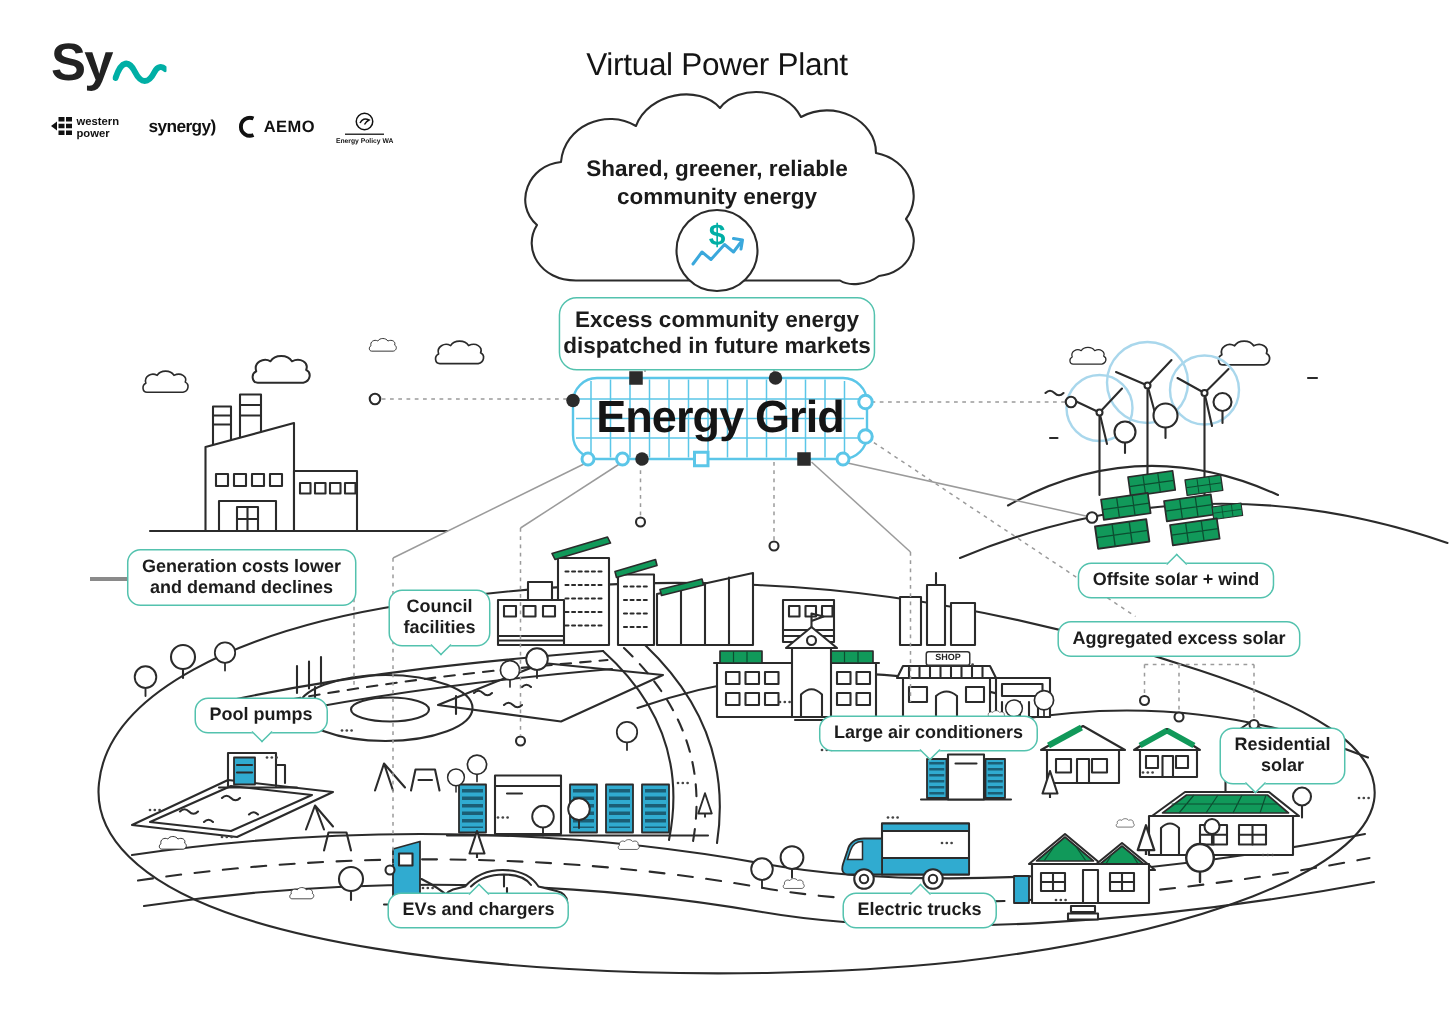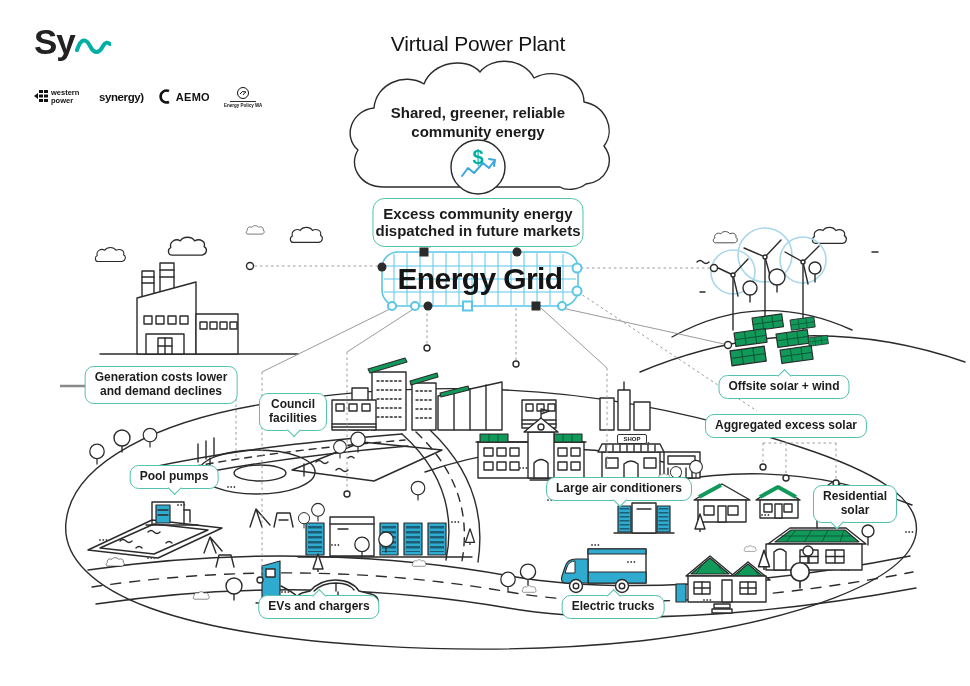--- a/index.html
+++ b/index.html
@@ -18,24 +18,24 @@
   .gs{stroke:#0C4D30;fill:none;stroke-width:.8}
   .d{stroke:var(--ink);fill:var(--device);stroke-width:1.2;stroke-linejoin:round}
   .bl{stroke:var(--bladeblue);fill:none;stroke-width:1.6}
   .dash{stroke:var(--gray);fill:none;stroke-width:1;stroke-dasharray:2.5 3}
   .sol{stroke:var(--gray);fill:none;stroke-width:1}
   .gl{stroke:var(--gridblue);fill:none;stroke-width:1}
   .dots{fill:#444}
   
   .logo{position:absolute;left:34px;top:24px;z-index:4}
   .logo .l1,.logo .l2{font-size:35px;font-weight:bold;color:#222;letter-spacing:-1.2px;line-height:1.02}
-  .logo .l2{display:flex;align-items:flex-start}
+  .logo .l2{display:flex;align-items:flex-end}
   .logo .wave{margin:10px 1px 0}
   .tagline{margin-top:7px;font-size:17px;color:var(--brand);letter-spacing:-.2px}
-  .partners{display:flex;align-items:center;gap:14px;margin-top:26px}
+  .partners{display:flex;align-items:center;gap:14px;margin-top:14px}
   .p{display:flex;align-items:center;gap:3px;color:#111}
   .p.wp span{font-size:7.5px;line-height:1.05;width:34px;font-weight:bold}
   .p.sy{font-size:11.5px;font-weight:bold;letter-spacing:-.4px}
   .p.ae span{font-size:11px;font-weight:bold;letter-spacing:.3px}
   .p.wa{flex-direction:column;gap:1px;font-size:4.5px;font-weight:bold}
   .p.wa .bar{width:26px;height:1px;background:#333}
   
   .title{position:absolute;left:327px;top:32px;width:302px;text-align:center;font-size:21px;font-weight:normal;color:#141414;letter-spacing:-.2px;z-index:4}
   .cloudtxt{position:absolute;left:356px;top:104px;width:244px;text-align:center;font-size:15px;font-weight:bold;color:#1a1a1a;line-height:1.25;z-index:4}
   .dollar{position:absolute;left:462px;top:146px;width:32px;text-align:center;font-size:20px;font-weight:bold;color:var(--brand);z-index:5}

